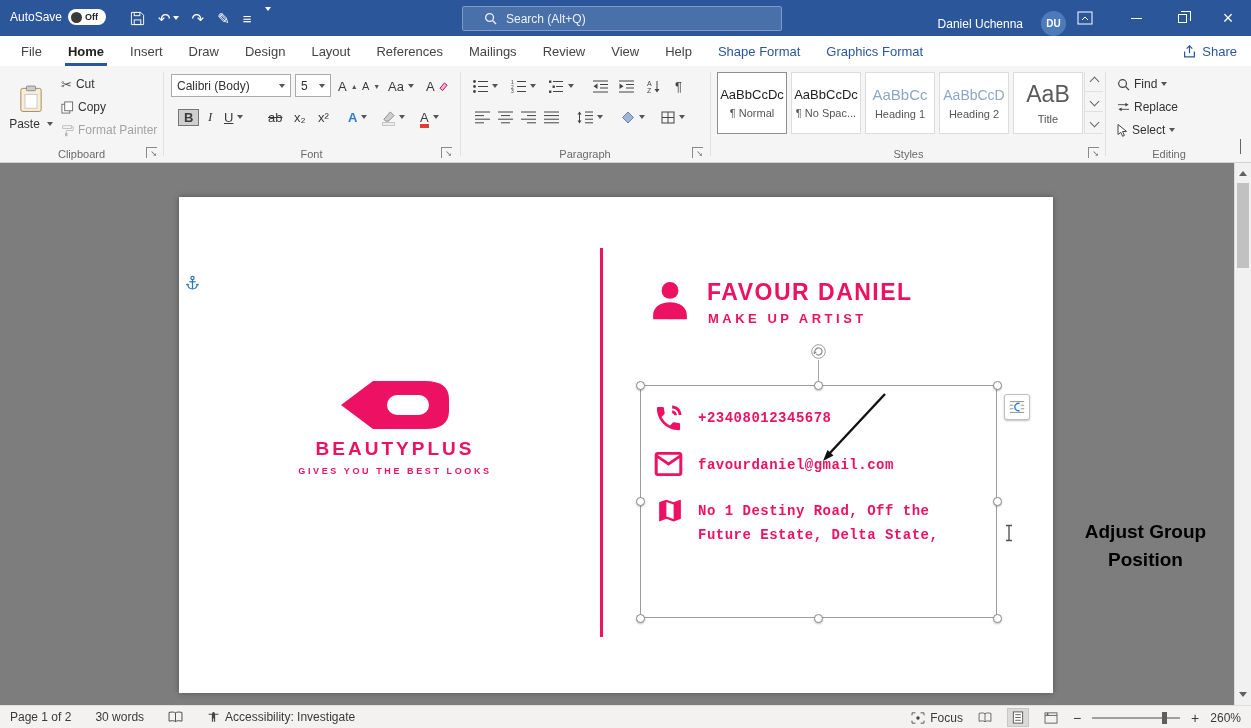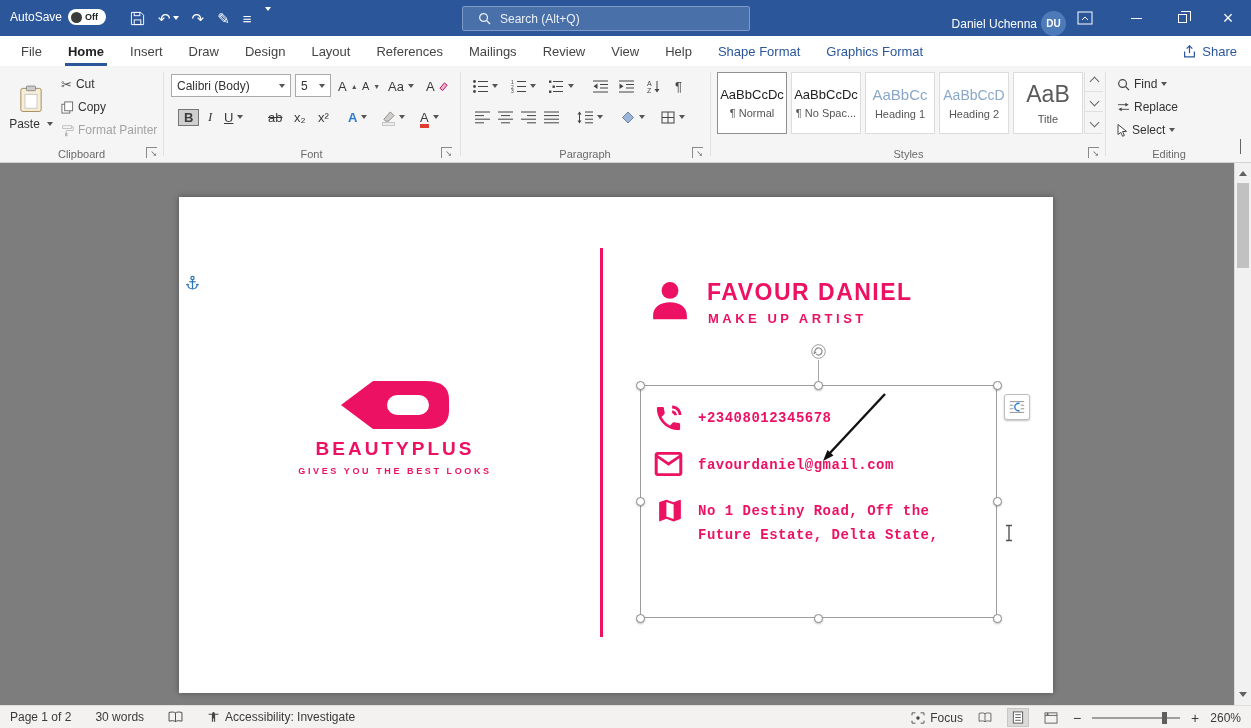--- a/index.html
+++ b/index.html
@@ -9,22 +9,22 @@
 
 .titlebar{position:absolute;top:0;left:0;right:0;height:36px;background:#2b579a;color:#fff}
 .autosave{position:absolute;left:10px;top:9px;display:flex;align-items:center;gap:6px;font-size:12px}
 .toggle{width:38px;height:16px;background:#fff;border-radius:8px;display:flex;align-items:center;gap:3px;padding:0 3px;color:#222;font-size:9px;font-weight:bold}
 .knob{width:11px;height:11px;border-radius:50%;background:#3b3b3b}
 .qat{position:absolute;left:130px;top:0;height:36px;display:flex;align-items:center;gap:13px}
 .qat .g{font-size:15px;line-height:1;color:#fff}
 .car{width:0;height:0;border:3px solid transparent;border-top:4px solid #555;margin-top:3px}
 .car.w{border-top-color:#fff}
 .t-title{position:absolute;left:332px;top:0;height:36px;display:flex;align-items:center;font-size:13px}
-.t-search{position:absolute;left:462px;top:6px;width:288px;height:25px;background:#4a70a9;border:1px solid #7f9ac6;border-radius:2px;display:flex;align-items:center;gap:9px;padding:0 15px;color:#eaf0f8;font-size:12px}
-.t-user{position:absolute;right:185px;top:0;height:47px;display:flex;align-items:center;gap:4px;font-size:12px}
+.t-search{position:absolute;left:462px;top:6px;width:320px;height:25px;background:#4a70a9;border:1px solid #7f9ac6;border-radius:2px;display:flex;align-items:center;gap:9px;padding:0 21px;color:#eaf0f8;font-size:12px}
+.t-user{position:absolute;right:185px;top:0;height:47px;display:flex;align-items:center;gap:18px;font-size:12px}
 .avatar{width:25px;height:25px;border-radius:50%;background:#4d7ab8;display:flex;align-items:center;justify-content:center;font-size:10px;font-weight:bold}
 .ribdisp{position:absolute;right:148px;top:0;width:36px;height:36px;display:flex;align-items:center;justify-content:center}
 .winbtns{position:absolute;right:0;top:0;height:36px;display:flex}
 .winbtn{width:46px;height:36px;display:flex;align-items:center;justify-content:center;font-size:16px}
 .ic-min{width:11px;height:1px;background:#fff}
 .ic-restore{position:relative;width:9px;height:9px;border:1px solid #fff}
 .ic-restore::before{content:"";position:absolute;top:-4px;left:2px;width:9px;height:9px;border:1px solid #fff;border-left:none;border-bottom:none}
 
 .tabrow{position:absolute;top:36px;left:0;right:0;height:30px;background:#fff;display:flex;align-items:stretch;padding-left:8px}
 .tab{display:flex;align-items:center;padding:0 13px;font-size:13px;color:#444;position:relative;white-space:nowrap}
@@ -591,20 +591,24 @@
         <svg width="30" height="29" viewBox="0 0 24 24" fill="#ED1164">
             <path d="M20.5 3l-.16.03L15 5.1 9 3 3.36 4.9c-.21.07-.36.25-.36.48V20.5c0 .28.22.5.5.5l.16-.03L9 18.9l6 2.1 5.64-1.9c.21-.07.36-.25.36-.48V3.5c0-.28-.22-.5-.5-.5zM15 19l-6-2.11V5l6 2.11V19z"></path>
           </svg>
       </span>
       <div class="contact addr" style="left:519px;top:303px">
         <div>No 1 Destiny Road, Off the</div>
         <div>Future Estate, Delta State,</div>
       </div>
     </div>
 
+    <div class="annot">
+      <div>Adjust Group</div>
+      <div>Position</div>
+    </div>
     <span style="position:absolute;left:819px;top:225px">
       <svg width="72" height="80" viewBox="0 0 72 80">
           <line x1="66" y1="6" x2="10" y2="66" stroke="#111" stroke-width="2.4"></line>
           <polygon points="4,73 14.5,67.5 8.5,62" fill="#111"></polygon>
         </svg>
     </span>
 
     <span style="position:absolute;left:1004px;top:361px">
       <svg width="10" height="18" viewBox="0 0 10 18" stroke="#555" stroke-width="1.4">
           <path d="M2 1.5h6M2 16.5h6" fill="none"></path>

